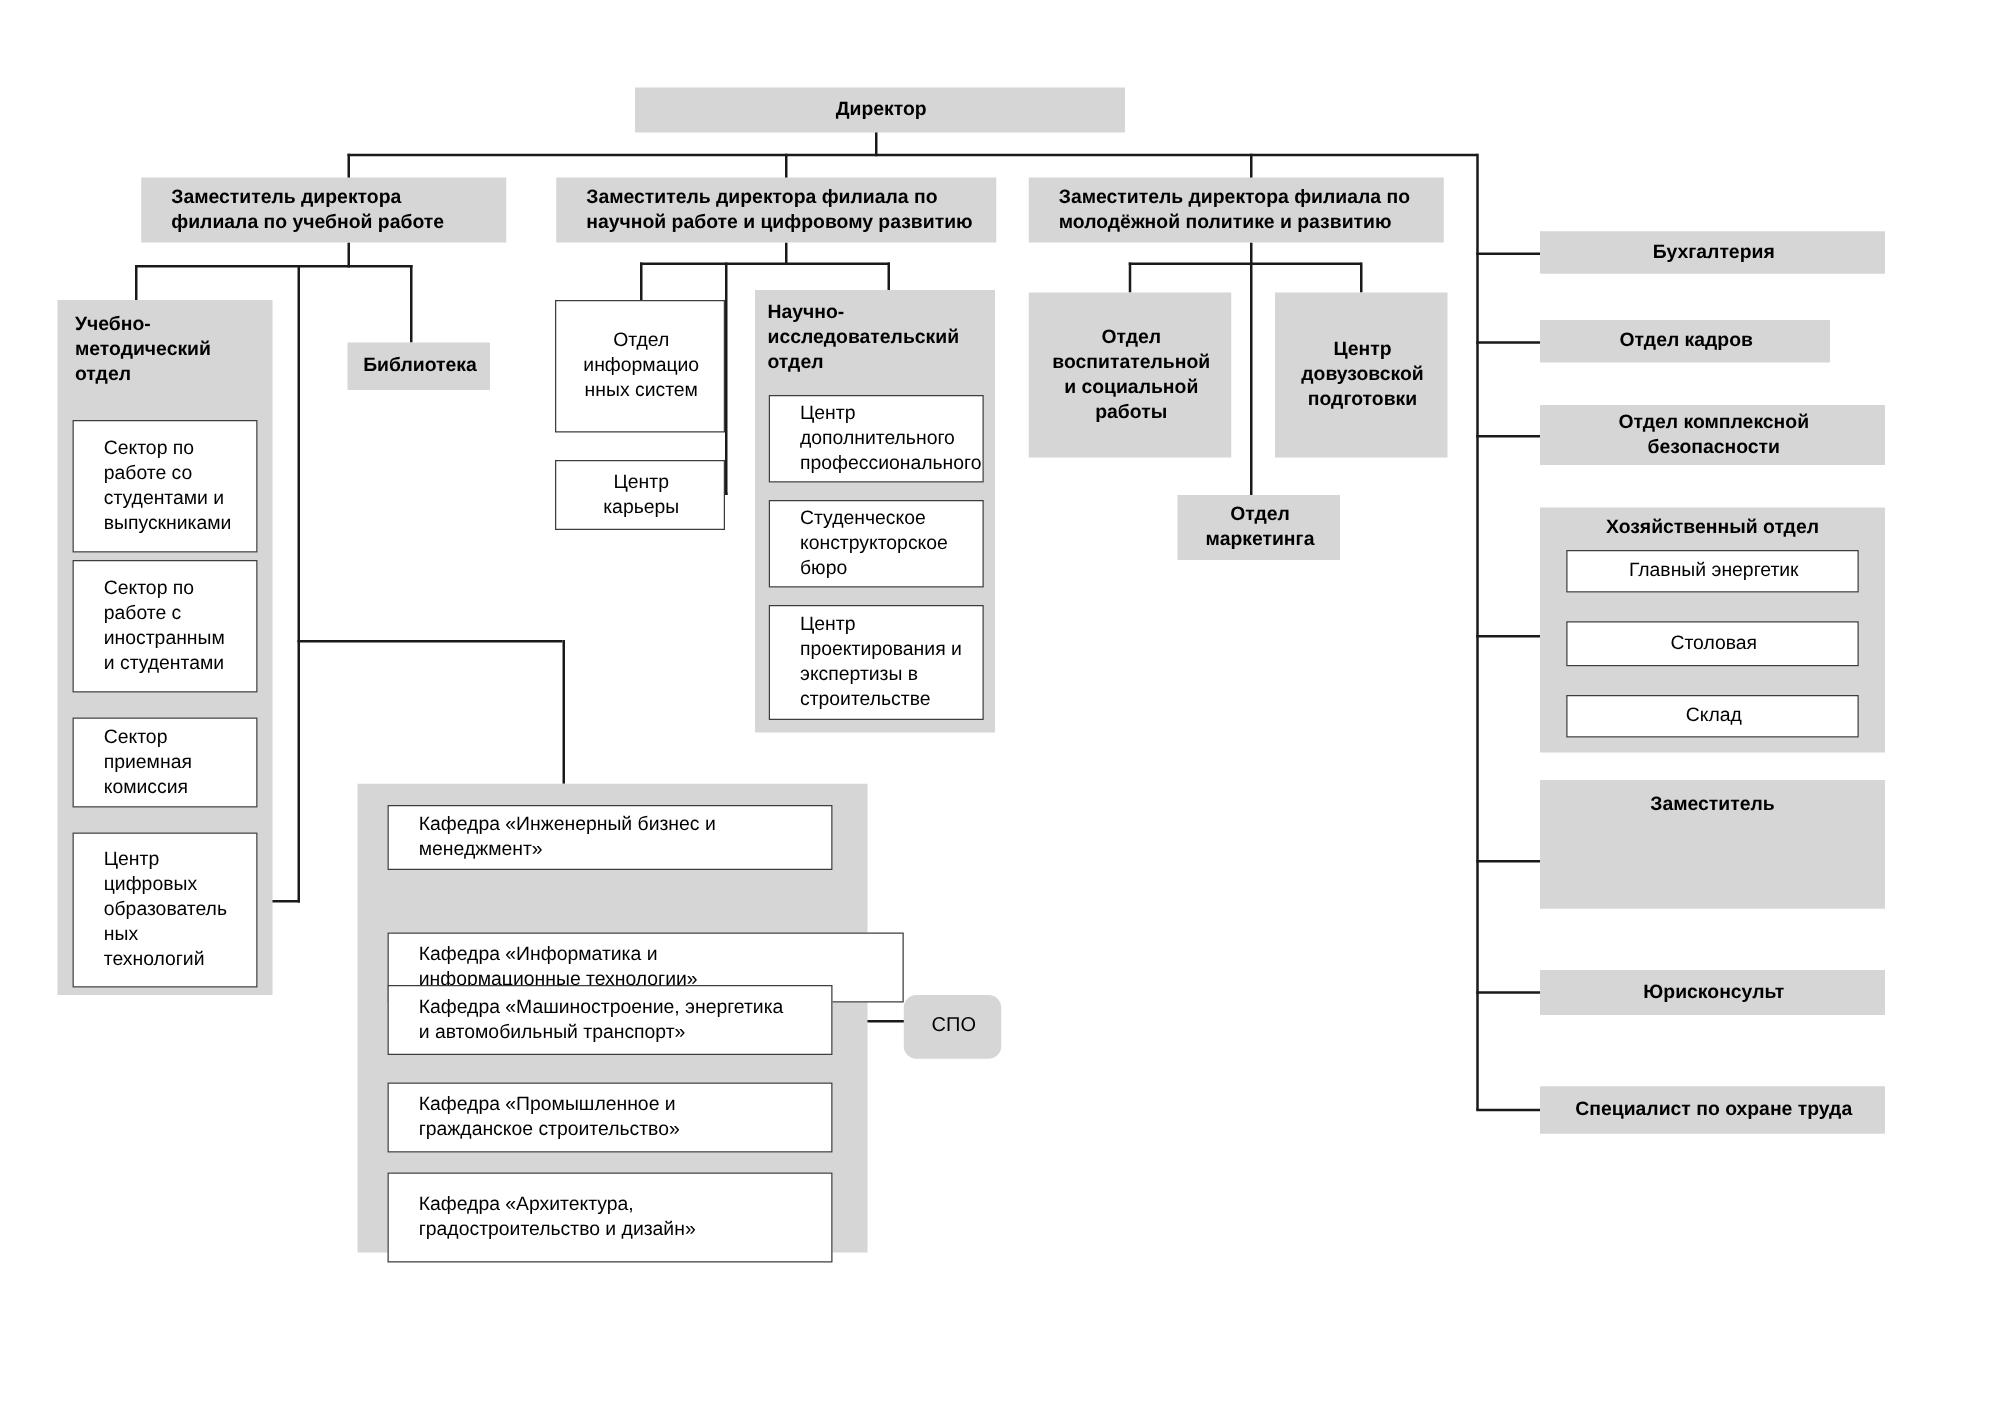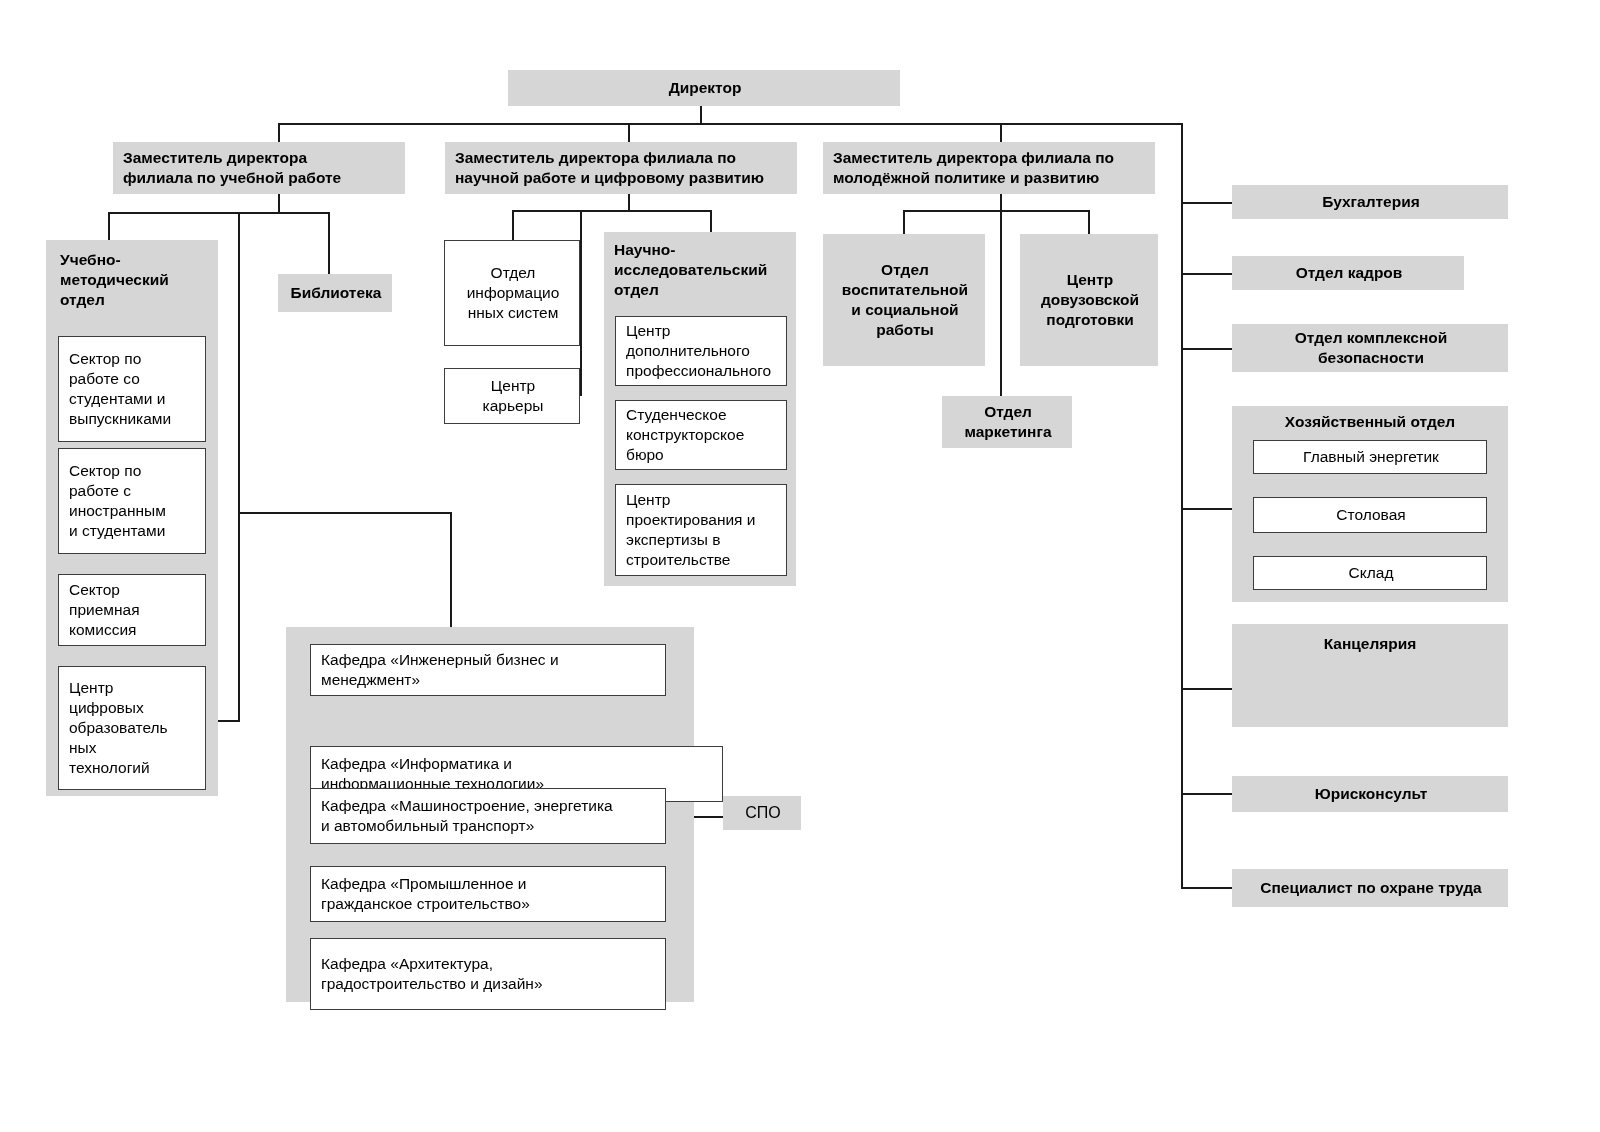--- a/index.html
+++ b/index.html
@@ -41,21 +41,21 @@
   }
   .ctr {
     justify-content: center;
     text-align: center;
   }
   .lft {
     justify-content: flex-start;
     text-align: left;
   }
   .pad-l {
-    padding-left: 10px;
+    padding-left: 24px;
     padding-right: 6px;
   }
   .pad-c {
     padding-left: 6px;
     padding-right: 4px;
   }
   
   .group {
     position: absolute;
     box-sizing: border-box;
@@ -199,35 +199,35 @@
 менеджмент»</div>
   <div class="node white lft pad-l" style="left:310px; top:716px; width:413px; height:56px;margin-top:30px;">Кафедра «Информатика и
 информационные технологии»</div>
   <div class="node white lft pad-l" style="left:310px; top:788px; width:356px; height:56px;">Кафедра «Машиностроение, энергетика
 и автомобильный транспорт»</div>
   <div class="node white lft pad-l" style="left:310px; top:866px; width:356px; height:56px;">Кафедра «Промышленное и
 гражданское строительство»</div>
   <div class="node white lft pad-l" style="left:310px; top:938px; width:356px; height:72px;">Кафедра «Архитектура,
 градостроительство и дизайн»</div>
 
-  <div class="node gray ctr pad-c" style="left:723px; top:796px; width:78px; height:34px; font-size:16px;">СПО</div>
+  <div class="node gray ctr pad-c" style="left:723px; top:796px; width:78px; height:51px; font-size:16px;border-radius:10px;">СПО</div>
 
   <div class="node gray bold ctr pad-c" style="left:1232px; top:185px; width:276px; height:34px;">Бухгалтерия</div>
 
   <div class="node gray bold ctr pad-c" style="left:1232px; top:256px; width:232px; height:34px;">Отдел кадров</div>
 
   <div class="node gray bold ctr pad-c" style="left:1232px; top:324px; width:276px; height:48px;">Отдел комплексной
 безопасности</div>
 
   <div class="group" style="left:1232px; top:406px; width:276px; height:196px;"></div>
   <div class="group-title ctr" style="left:1232px; top:412px; width:276px; text-align:center;">Хозяйственный отдел</div>
   <div class="node white ctr pad-c" style="left:1253px; top:497px; width:234px; height:36px;">Столовая</div>
   <div class="node white ctr pad-c" style="left:1253px; top:440px; width:234px; height:34px;">Главный энергетик</div>
   <div class="node white ctr pad-c" style="left:1253px; top:556px; width:234px; height:34px;">Склад</div>
 
   <div class="group" style="left:1232px; top:624px; width:276px; height:103px;"></div>
-  <div class="group-title ctr" style="left:1232px; top:634px; width:276px; text-align:center;">Канцелярия</div>
+  <div class="group-title ctr" style="left:1232px; top:634px; width:276px; text-align:center;">Заместитель</div>
 
   <div class="node gray bold ctr pad-c" style="left:1232px; top:776px; width:276px; height:36px;">Юрисконсульт</div>
 
   <div class="node gray bold ctr pad-c" style="left:1232px; top:869px; width:276px; height:38px;">Специалист по охране труда</div>
 
 </div>
 
 </body></html>

